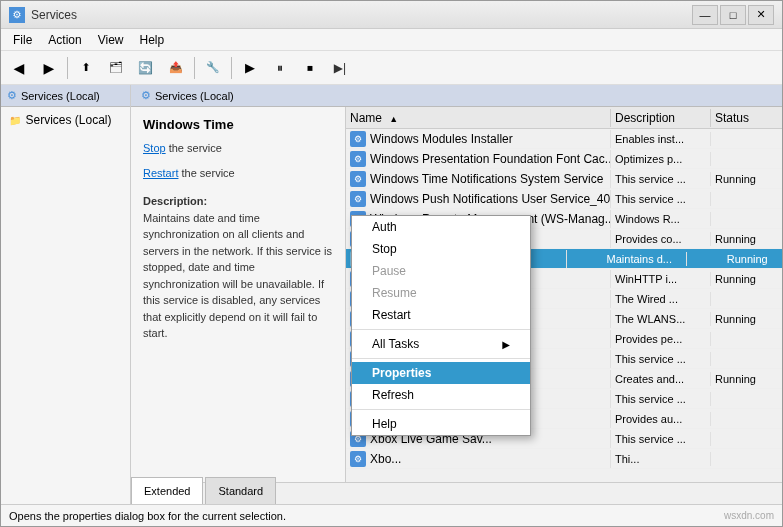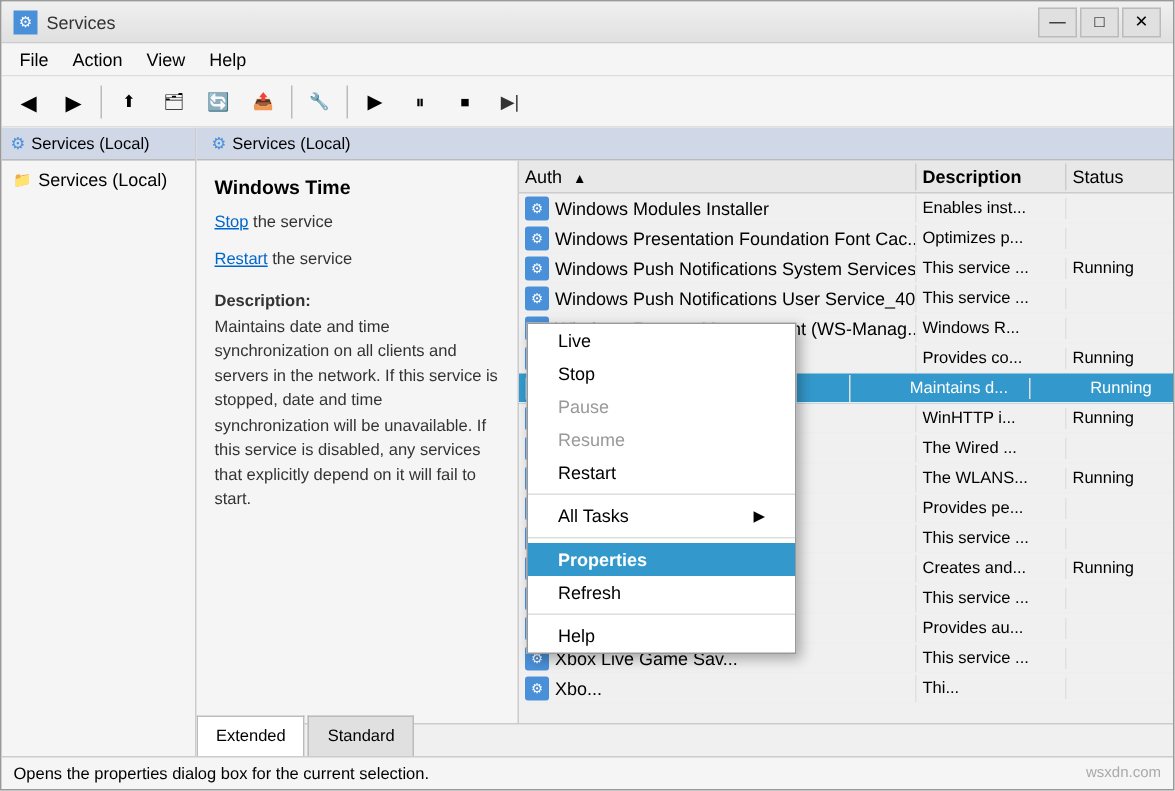--- a/index.html
+++ b/index.html
@@ -203,21 +203,21 @@
     #table-header {
       display: flex;
       background: #e8e8e8;
       border-bottom: 1px solid #ccc;
       font-size: 12px;
       font-weight: normal;
       min-height: 22px;
       align-items: center;
     }
     .col-name { width: 265px; padding: 2px 4px; border-right: 1px solid #ccc; }
-    .col-desc { width: 100px; padding: 2px 4px; border-right: 1px solid #ccc; font-weight: bold; }
+    .col-desc { width: 100px; padding: 2px 4px; border-right: 1px solid #ccc; }
     .col-status { width: 70px; padding: 2px 4px; }
 
     
     #table-body {
       flex: 1;
       overflow-y: auto;
       overflow-x: hidden;
     }
     .table-row {
       display: flex;
@@ -388,21 +388,21 @@
         </p>
         <p style="margin-top:12px;">
           <strong>Description:</strong><br>
           <span>Maintains date and time synchronization on all clients and servers in the network. If this service is stopped, date and time synchronization will be unavailable. If this service is disabled, any services that explicitly depend on it will fail to start.</span>
         </p>
       </div>
 
       <div id="table-pane">
         <div id="table-header">
           <div class="col-name">
-            <span>Auth</span>
+            <span>Name</span>
             <span style="font-size:9px; margin-left:4px;">▲</span>
           </div>
           <div class="col-desc">Description</div>
           <div class="col-status">Status</div>
         </div>
         <div id="table-body">
 
         <div class="table-row">
       <div class="row-name">
         <div class="service-icon" style="background:#4a90d9">⚙</div>
@@ -415,21 +415,21 @@
       <div class="row-name">
         <div class="service-icon" style="background:#4a90d9">⚙</div>
         <span>Windows Presentation Foundation Font Cac...</span>
       </div>
       <div class="row-desc">Optimizes p...</div>
       <div class="row-status"></div>
     </div>
             <div class="table-row">
       <div class="row-name">
         <div class="service-icon" style="background:#4a90d9">⚙</div>
-        <span>Windows Push Notifications System Services</span>
+        <span>Windows Time Notifications System Service</span>
       </div>
       <div class="row-desc">This service ...</div>
       <div class="row-status">Running</div>
     </div>
             <div class="table-row">
       <div class="row-name">
         <div class="service-icon" style="background:#4a90d9">⚙</div>
         <span>Windows Push Notifications User Service_40f...</span>
       </div>
       <div class="row-desc">This service ...</div>
@@ -538,21 +538,21 @@
       </div>
       <div class="row-desc">Thi...</div>
       <div class="row-status"></div>
     </div>
           </div>
       </div>
 
     </div>
 
     <div id="context-menu">
-      <div class="ctx-item">Live</div>
+      <div class="ctx-item">Auth</div>
       <div class="ctx-item">Stop</div>
       <div class="ctx-item disabled">Pause</div>
       <div class="ctx-item disabled">Resume</div>
       <div class="ctx-item">Restart</div>
       <div class="ctx-sep"></div>
       <div class="ctx-item">All Tasks <span class="ctx-arrow">▶</span></div>
       <div class="ctx-sep"></div>
       <div class="ctx-item highlighted">Properties</div>
       <div class="ctx-item">Refresh</div>
       <div class="ctx-sep"></div>

